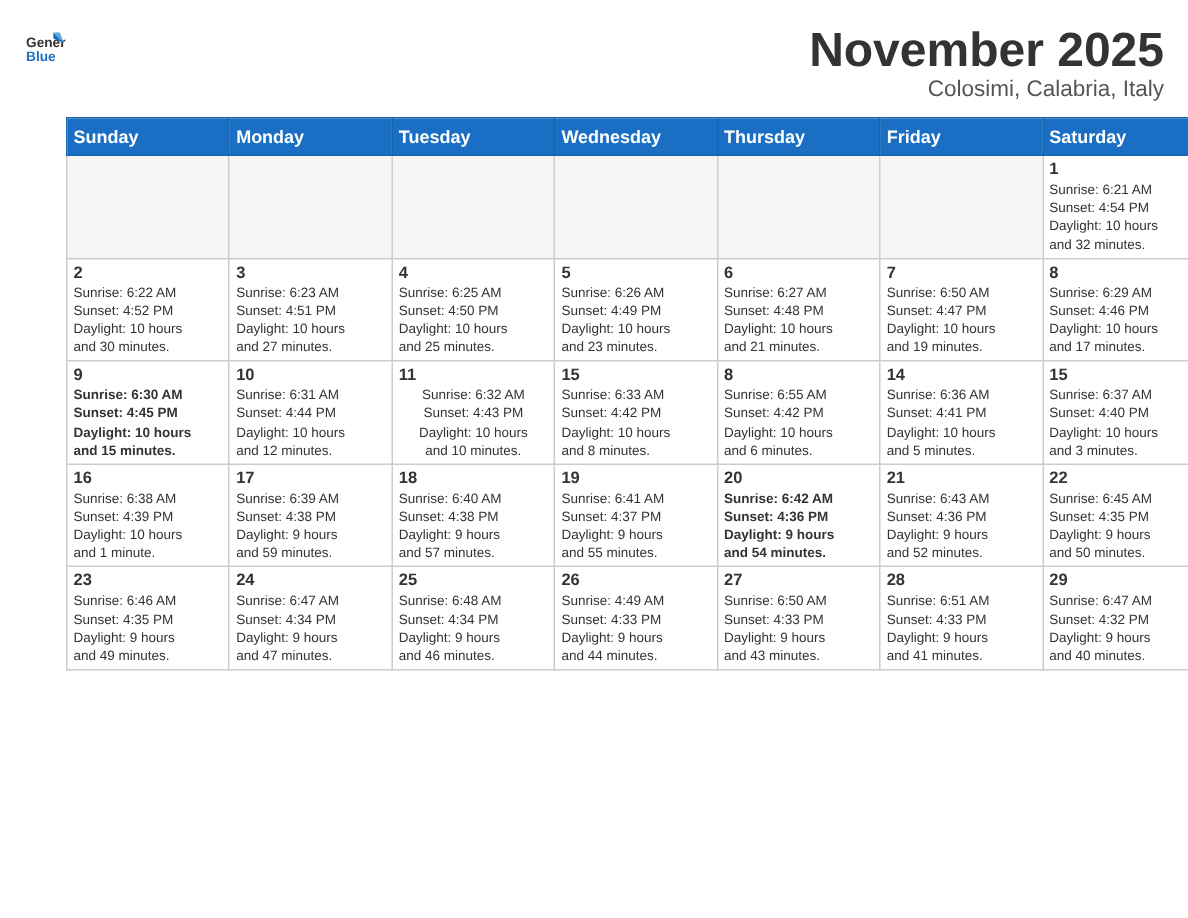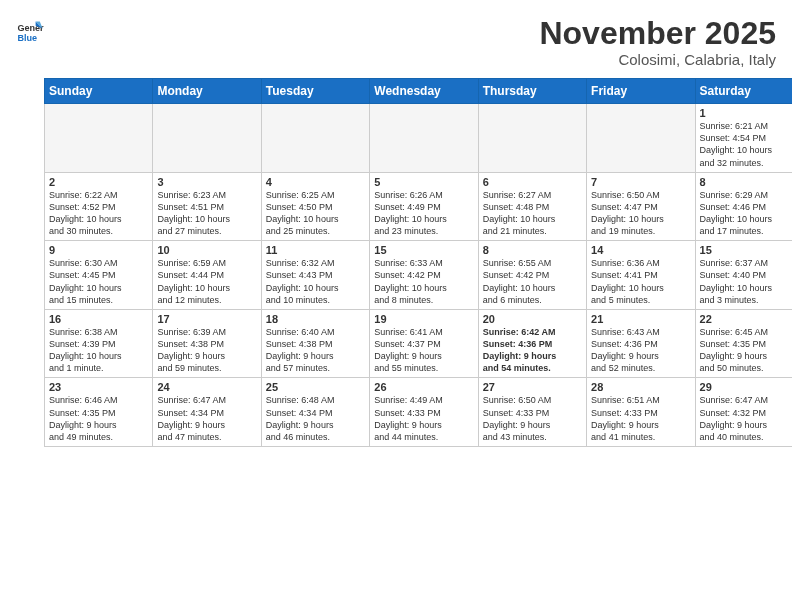--- a/index.html
+++ b/index.html
@@ -177,35 +177,35 @@
             <span class="day-number">8</span>
             <div class="day-info" style="white-space: pre-line;">Sunrise: 6:29 AM
 Sunset: 4:46 PM
 Daylight: 10 hours
 and 17 minutes.</div>
           </td>
         </tr>
         <tr>
           <td>
             <span class="day-number">9</span>
-            <div class="day-info" style="white-space: pre-line;">Sunrise: 6:30 AM
+            <div class="day-info" style="white-space: pre-line; font-weight: bold;">Sunrise: 6:30 AM
 Sunset: 4:45 PM
 Daylight: 10 hours
 and 15 minutes.</div>
           </td>
           <td>
             <span class="day-number">10</span>
-            <div class="day-info" style="white-space: pre-line;">Sunrise: 6:59 AM
+            <div class="day-info" style="white-space: pre-line;">Sunrise: 6:31 AM
 Sunset: 4:44 PM
 Daylight: 10 hours
 and 12 minutes.</div>
           </td>
           <td>
             <span class="day-number">11</span>
-            <div class="day-info" style="white-space: pre-line;">Sunrise: 6:32 AM
+            <div class="day-info" style="white-space: pre-line; text-align: center;">Sunrise: 6:32 AM
 Sunset: 4:43 PM
 Daylight: 10 hours
 and 10 minutes.</div>
           </td>
           <td>
             <span class="day-number">15</span>
             <div class="day-info" style="white-space: pre-line;">Sunrise: 6:33 AM
 Sunset: 4:42 PM
 Daylight: 10 hours
 and 8 minutes.</div>

